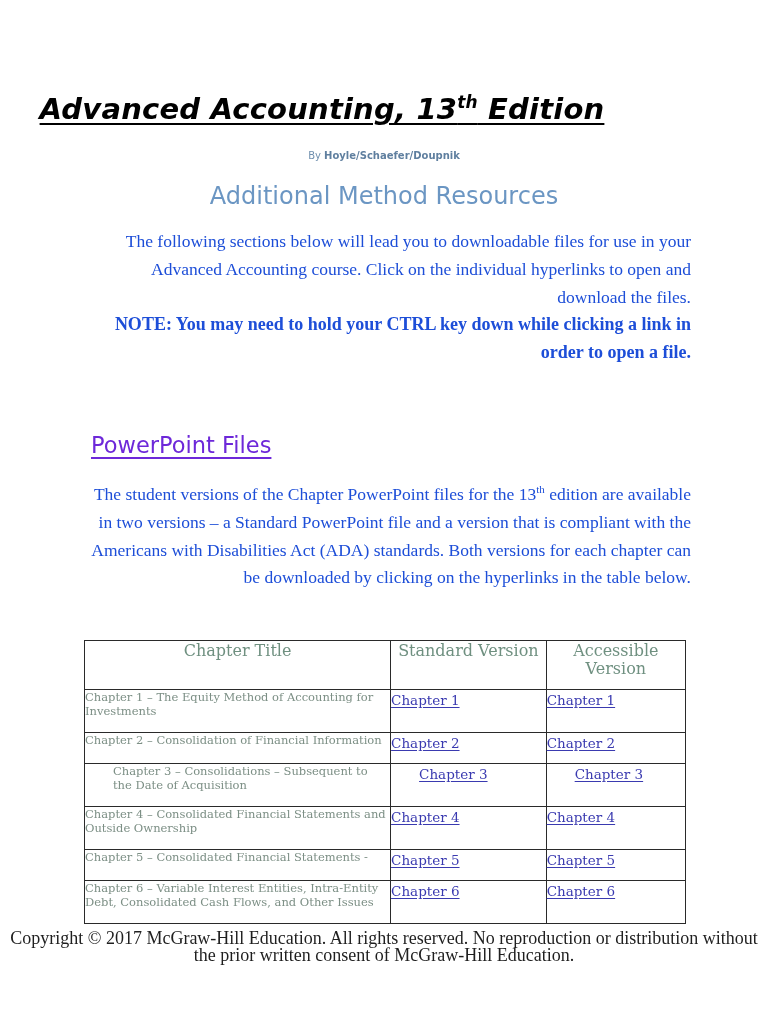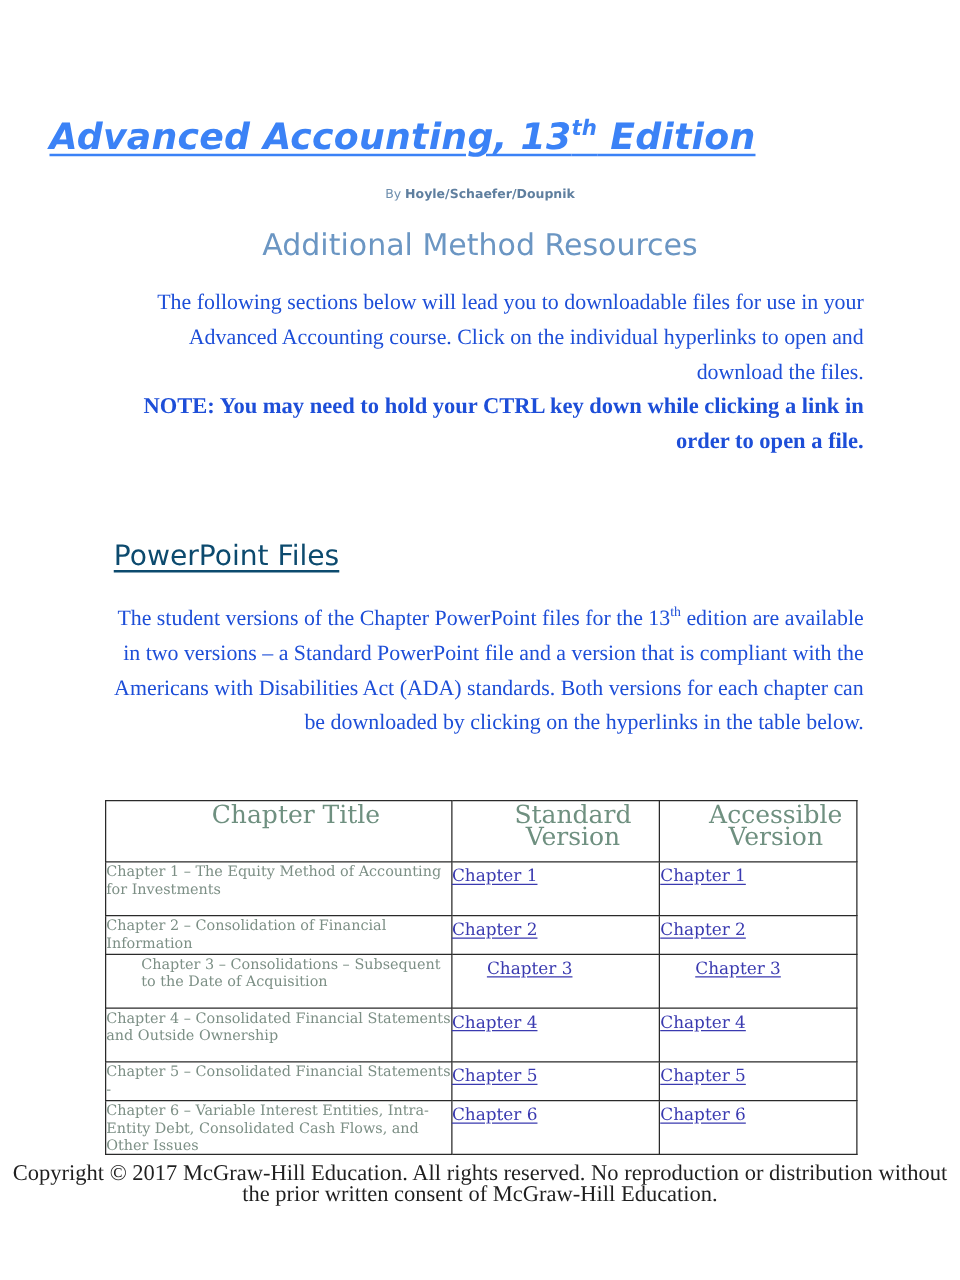--- a/index.html
+++ b/index.html
@@ -24,21 +24,21 @@
     .title {
       position: absolute;
       left: 0;
       width: 644px;
       top: 92px;
       text-align: center;
       font-family: "DejaVu Sans", sans-serif;
       font-weight: bold;
       font-style: italic;
       font-size: 29px;
-      color: #3b82f6;
+      color: #000000;
       letter-spacing: 0.2px;
     }
     .title span.t {
       text-decoration: underline;
       text-decoration-thickness: 2px;
       text-underline-offset: 4px;
     }
     .title sup {
       font-size: 17px;
       vertical-align: 11px;
@@ -80,21 +80,21 @@
       text-align: right;
     }
     .intro { top: 228px; }
     .note { font-weight: bold; font-size: 18px; }
     .section-h {
       position: absolute;
       left: 91px;
       top: 432px;
       font-family: "DejaVu Sans", sans-serif;
       font-size: 22.5px;
-      color: #0c4a6e;
+      color: #6d28d9;
       text-decoration: underline;
       text-decoration-thickness: 1.5px;
       text-underline-offset: 4px;
       font-weight: normal;
     }
     .pp { top: 481px; }
     .pp sup {
       font-size: 11px;
       vertical-align: 7px;
       line-height: 0;
@@ -107,27 +107,26 @@
       border-collapse: collapse;
       font-family: "DejaVu Serif", serif;
     }
     table.chapters th, table.chapters td {
       border: 1.5px solid #2a2a2a;
       vertical-align: top;
       padding: 0;
     }
     table.chapters th {
       font-weight: normal;
-      font-size: 20px;
+      font-size: 16px;
       color: #6f9080;
       text-align: center;
       line-height: 18px;
       padding-top: 1px;
       height: 47px;
-      padding-left: 28px;
     }
     .col1 { width: 300px; }
     .col2 { width: 152px; }
     .col3 { width: 136px; }
     td.title-cell {
       font-size: 11.5px;
       line-height: 14px;
       color: #7c8f85;
       padding: 1px 4px 0 5px;
     }

